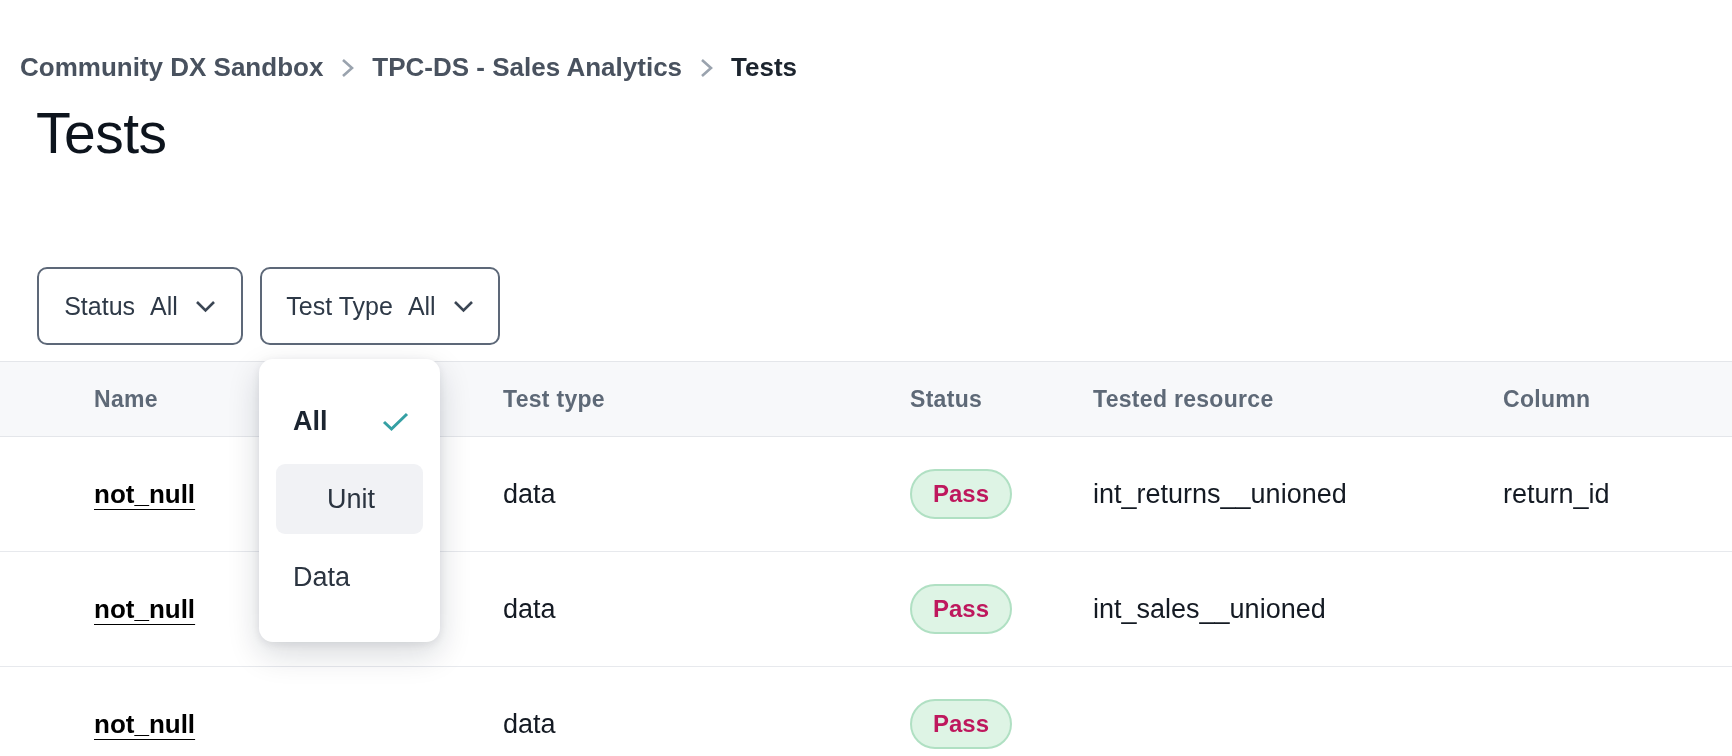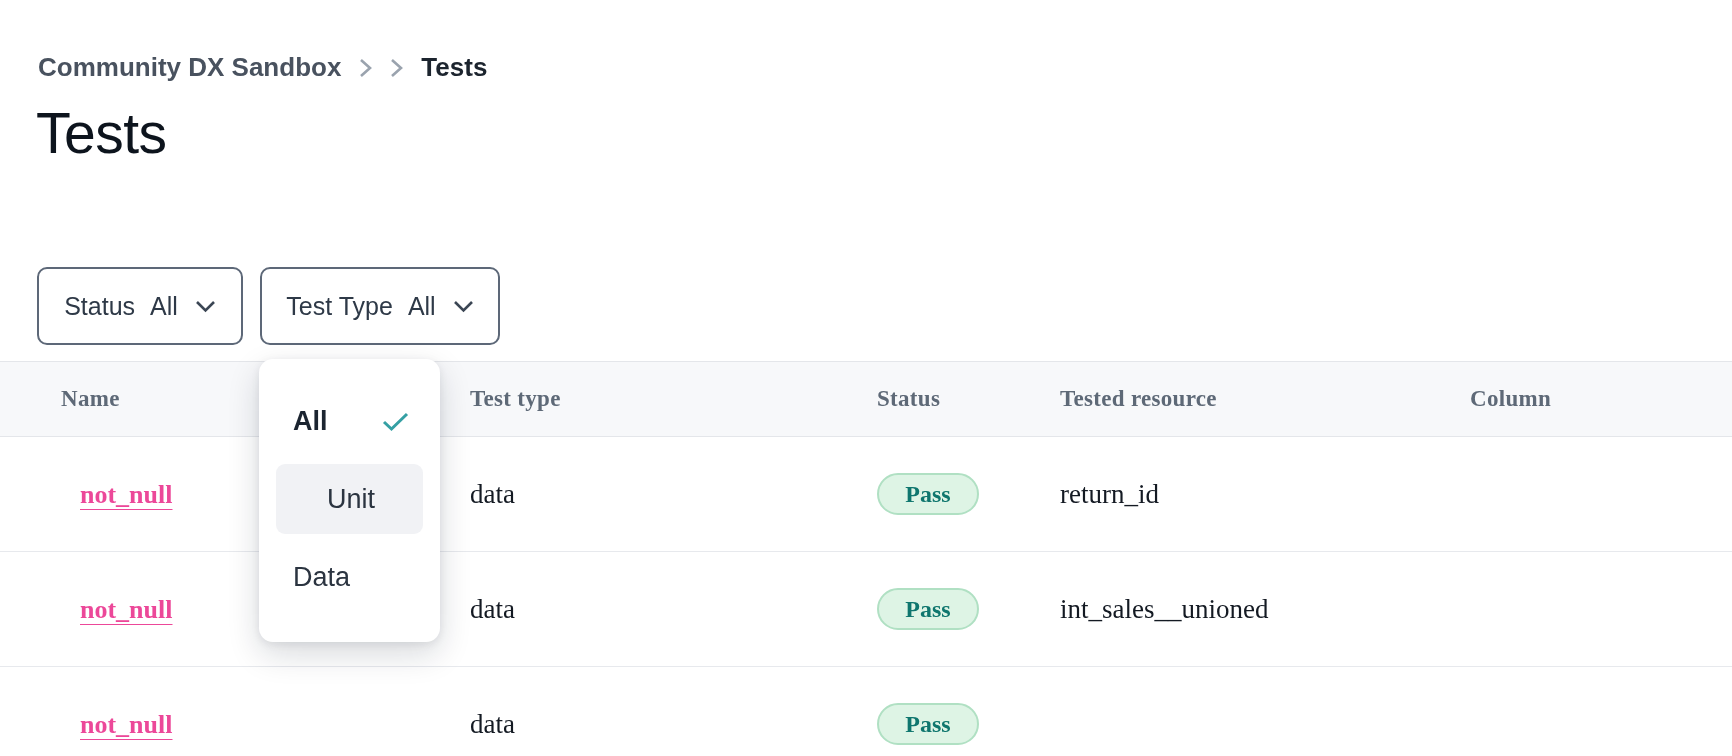--- a/index.html
+++ b/index.html
@@ -5,21 +5,21 @@
   * { margin:0; padding:0; box-sizing:border-box; }
   html,body { background:#ffffff; }
   body { font-family:"Liberation Sans", sans-serif; }
   .screen {
     position:relative; width:1732px; height:756px;
     background:#ffffff; overflow:hidden;
   }
 
   
   .breadcrumb {
-    position:absolute; left:38px; top:52px;
+    position:absolute; left:20px; top:52px;
     display:flex; align-items:center; gap:18px;
     font-size:26px; font-weight:700; color:#49525f;
     white-space:nowrap;
   }
   .crumb { cursor:pointer; }
   .crumb.current { color:#1c242e; }
   .crumb-sep { display:flex; align-items:center; }
   .crumb-sep svg { stroke:#9aa3ae; }
 
   
@@ -38,44 +38,44 @@
   }
   .filter-btn.status { width:206px; }
   .filter-btn.testtype { width:240px; }
   .filter-btn .chev { display:flex; align-items:center; margin-left:2px; }
   .filter-btn svg { stroke:#3b4654; }
 
   
   .tbl-grid {
     display:grid;
     grid-template-columns:409px 407px 183px 410px 1fr;
-    padding-left:61px; align-items:center;font-family:Liberation Serif, serif;
+    padding-left:94px; align-items:center;
   }
   .tbl-header {
     position:absolute; left:0; top:361px; width:1732px; height:76px;
     background:#f7f8fa;
     border-top:1px solid #e4e6ea; border-bottom:1px solid #e4e6ea;
     font-size:23px; font-weight:700; color:#5e6977; letter-spacing:0.3px;
   }
   .tbl-body { position:absolute; left:0; top:437px; width:1732px; }
   .tbl-row {
     height:115px; border-bottom:1px solid #e7e9ed;
     font-size:27px; color:#141a23; background:#ffffff;
   }
   .name-link {
-    color:#ec4899; font-weight:700; font-size:26px;
+    color:#000000; font-weight:700; font-size:26px;
     text-decoration:underline; text-underline-offset:6px;
-    text-decoration-thickness:2px; cursor:pointer; display:inline-block;margin-left:19px;
+    text-decoration-thickness:2px; cursor:pointer; display:inline-block;
   }
   .cell { white-space:nowrap; overflow:hidden; }
   .badge-pass {
     display:inline-flex; align-items:center; justify-content:center;
-    width:102px; height:42px; border-radius:26px;
+    width:102px; height:50px; border-radius:26px;
     background:#def4e5; border:2px solid #b0e0c3;
-    color:#0f766e; font-size:24px; font-weight:600;text-align:right;
+    color:#be185d; font-size:24px; font-weight:600;text-align:right;
   }
 
   
   .dropdown {
     position:absolute; left:259px; top:359px; width:181px;
     background:#ffffff; border-radius:14px;
     box-shadow:0 12px 32px rgba(15,23,42,0.16), 0 2px 8px rgba(15,23,42,0.08);
     padding:27px 17px 30px 17px;
     display:flex; flex-direction:column; gap:8px;
     z-index:20;
@@ -97,20 +97,21 @@
 
 <div class="screen">
 
   <div class="breadcrumb">
     <span class="crumb">Community DX Sandbox</span>
     <span class="crumb-sep">
       <svg width="13" height="22" viewBox="0 0 13 22" fill="none" stroke-width="2.6">
           <path d="M2 3 L11 11 L2 19"></path>
         </svg>
     </span>
+    <span class="crumb">TPC-DS - Sales Analytics</span>
     <span class="crumb-sep">
       <svg width="13" height="22" viewBox="0 0 13 22" fill="none" stroke-width="2.6">
           <path d="M2 3 L11 11 L2 19"></path>
         </svg>
     </span>
     <span class="crumb current">Tests</span>
   </div>
 
   <h1 class="page-title">Tests</h1>
 
@@ -142,20 +143,21 @@
     <div>Tested resource</div>
     <div>Column</div>
   </div>
 
   <div class="tbl-body">
 
     <div class="tbl-row tbl-grid">
       <div class="cell"><span class="name-link">not_null</span></div>
       <div class="cell">data</div>
       <div class="cell"><span class="badge-pass">Pass</span></div>
+      <div class="cell">int_returns__unioned</div>
       <div class="cell">return_id</div>
     </div>
 
     <div class="tbl-row tbl-grid">
       <div class="cell"><span class="name-link">not_null</span></div>
       <div class="cell">data</div>
       <div class="cell"><span class="badge-pass">Pass</span></div>
       <div class="cell">int_sales__unioned</div>
     </div>
 

